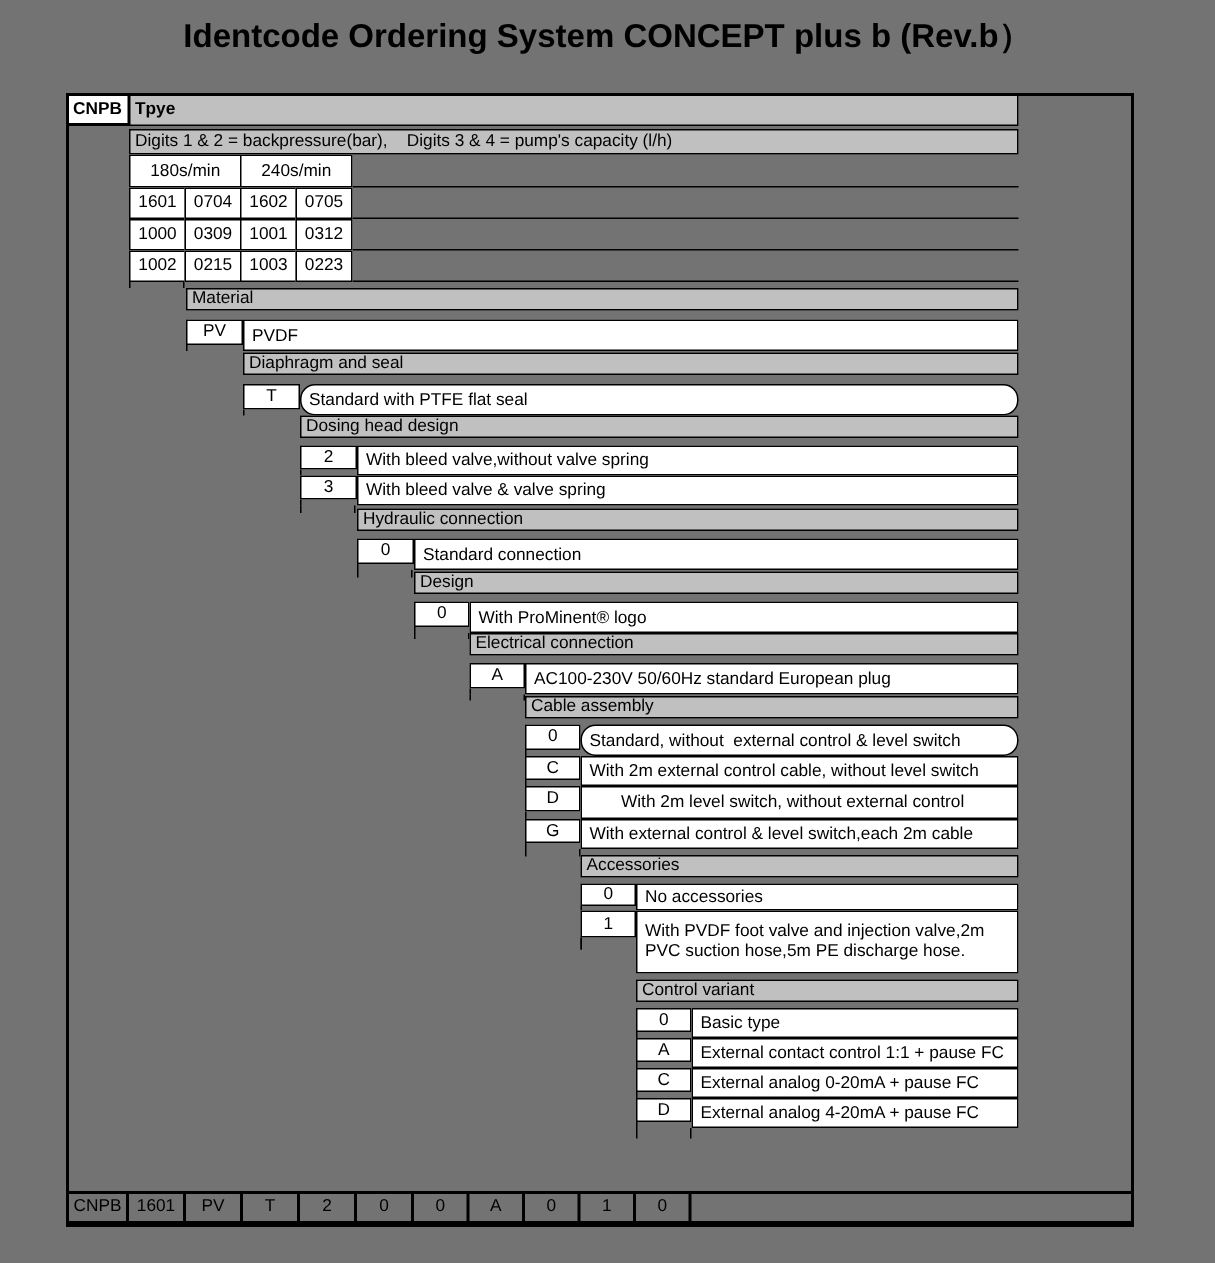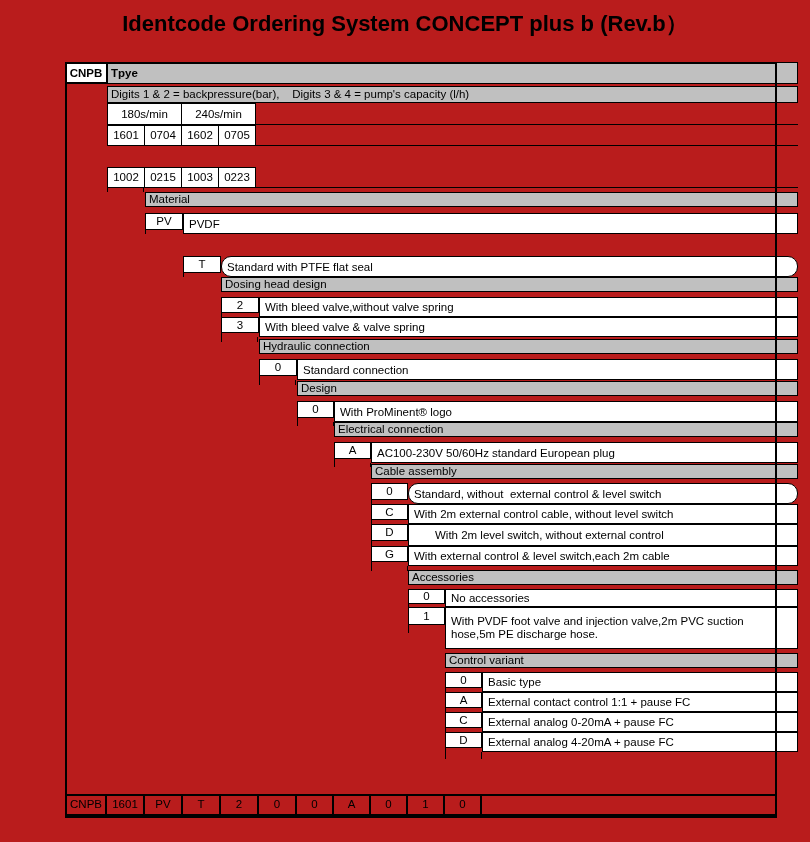--- a/index.html
+++ b/index.html
@@ -1,19 +1,19 @@
 <!DOCTYPE html>
 <html><head>
 <meta charset="utf-8">
 <style>
   html,body{margin:0;padding:0;background:#fff;color:#000;font-family:"Liberation Sans",sans-serif;}
-  .page{position:relative;width:810px;height:842px;background:#b91c1c;overflow:hidden;}
+  .page{position:relative;width:810px;height:842px;background:#737373;overflow:hidden;}
   .abs{position:absolute;box-sizing:border-box;}
   .title{top:9px;left:0;width:100%;text-align:center;font-size:22px;font-weight:bold;}
-  .tbl{left:44px;top:62px;width:733px;height:756px;margin-left:21px;}
+  .tbl{left:44px;top:62px;width:635px;height:756px;}
   .frame{left:0;top:0;width:712px;height:756px;border:2px solid #000;}
   .bar{right:0;height:15px;background:#c0c0c0;border:1px solid #000;font-size:11.5px;line-height:13px;padding-left:3px;white-space:pre;}
   .bar.tall{height:22px;line-height:20px;}
   .bold{font-weight:bold;}
   .cellc{border:1px solid #000;text-align:center;font-size:11.5px;background:#fff;}
   .trow{right:0;border-bottom:1px solid #000;}
   .code{left:0;top:0;border:1px solid #000;text-align:center;font-size:11.5px;background:#fff;}
   .lext{left:0;top:0;width:0;border-left:1px solid #000;}
   .desc{right:0;top:0;border:1px solid #000;font-size:11.5px;padding-left:5px;white-space:pre;display:flex;align-items:center;background:#fff;}
   .desc.wrap{white-space:normal;line-height:13.5px;padding-right:20px;}
@@ -39,35 +39,42 @@
       <div class="abs cellc" style="left:0;width:75px;height:22px;line-height:20px;">180s/min</div>
       <div class="abs cellc" style="left:74px;width:75px;height:22px;line-height:20px;">240s/min</div>
     </div>
 
     <div class="abs trow" style="left:42px;top:63px;height:21px;">
       <div class="abs cellc" style="left:0;width:38px;height:21px;line-height:19px;">1601</div>
       <div class="abs cellc" style="left:37px;width:38px;height:21px;line-height:19px;text-align:center;">0704</div>
       <div class="abs cellc" style="left:74px;width:38px;height:21px;line-height:19px;">1602</div>
       <div class="abs cellc" style="left:111px;width:38px;height:21px;line-height:19px;">0705</div>
     </div>
+    <div class="abs trow" style="left:42px;top:84px;height:21px;">
+      <div class="abs cellc" style="left:0;width:38px;height:21px;line-height:19px;">1000</div>
+      <div class="abs cellc" style="left:37px;width:38px;height:21px;line-height:19px;">0309</div>
+      <div class="abs cellc" style="left:74px;width:38px;height:21px;line-height:19px;">1001</div>
+      <div class="abs cellc" style="left:111px;width:38px;height:21px;line-height:19px;">0312</div>
+    </div>
     <div class="abs trow" style="left:42px;top:105px;height:21px;">
       <div class="abs cellc" style="left:0;width:38px;height:21px;line-height:19px;">1002</div>
       <div class="abs cellc" style="left:37px;width:38px;height:21px;line-height:19px;">0215</div>
       <div class="abs cellc" style="left:74px;width:38px;height:21px;line-height:19px;">1003</div>
       <div class="abs cellc" style="left:111px;width:38px;height:21px;line-height:19px;">0223</div>
     </div>
     <div class="abs tail" style="left:42px;top:126px;height:4px;"></div>
 
     <div class="abs bar" style="left:80px;top:130px;">Material</div>
     <div class="abs" style="left:80px;top:151px;right:0;height:21px;">
       <div class="abs lext" style="height:21px;"></div>
       <div class="abs code" style="width:38px;height:17px;line-height:15px;">PV</div>
       <div class="abs desc" style="left:38px;height:21px;">PVDF</div>
     </div>
 
+    <div class="abs bar" style="left:118px;top:173px;">Diaphragm and seal</div>
     <div class="abs" style="left:118px;top:194px;right:0;height:21px;">
       <div class="abs lext" style="height:21px;"></div>
       <div class="abs code" style="width:38px;height:17px;line-height:15px;">T</div>
       <div class="abs desc" style="left:38px;height:21px;border-radius:10px;">Standard with PTFE flat seal</div>
     </div>
 
     <div class="abs bar" style="left:156px;top:215px;">Dosing head design</div>
     <div class="abs" style="left:156px;top:235px;right:0;height:20px;">
       <div class="abs lext" style="height:20px;"></div>
       <div class="abs code" style="width:38px;height:16px;line-height:14px;">2</div>

